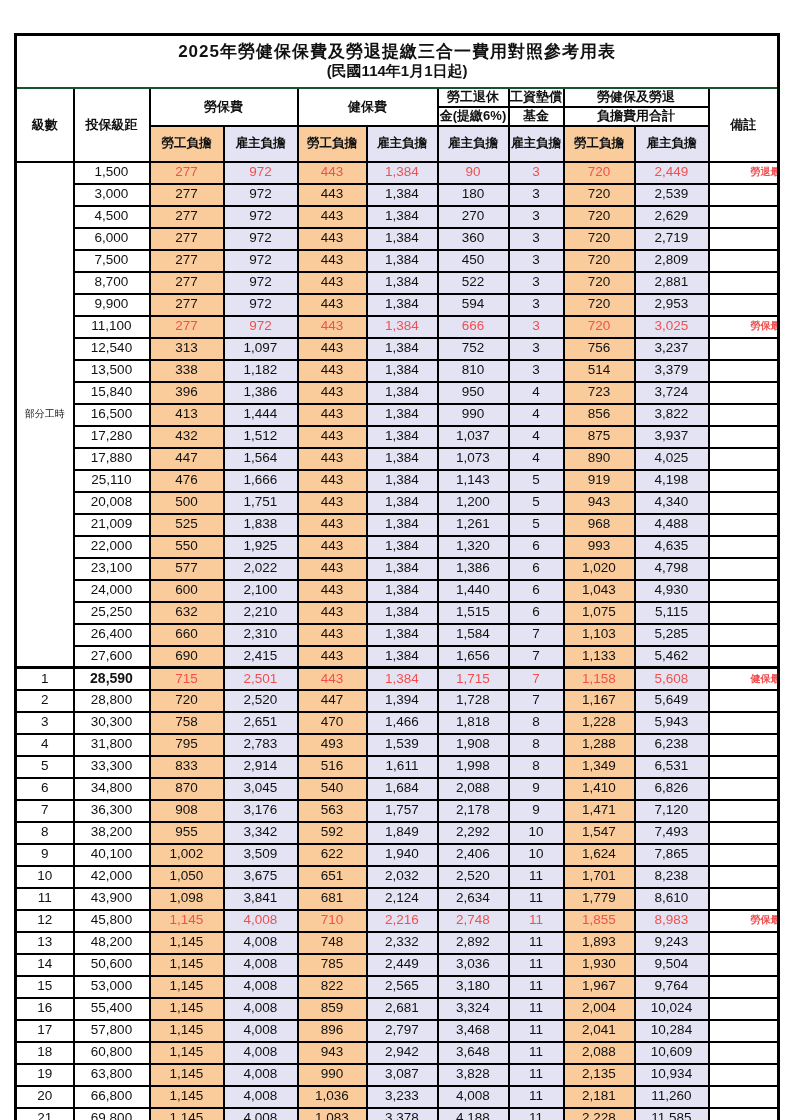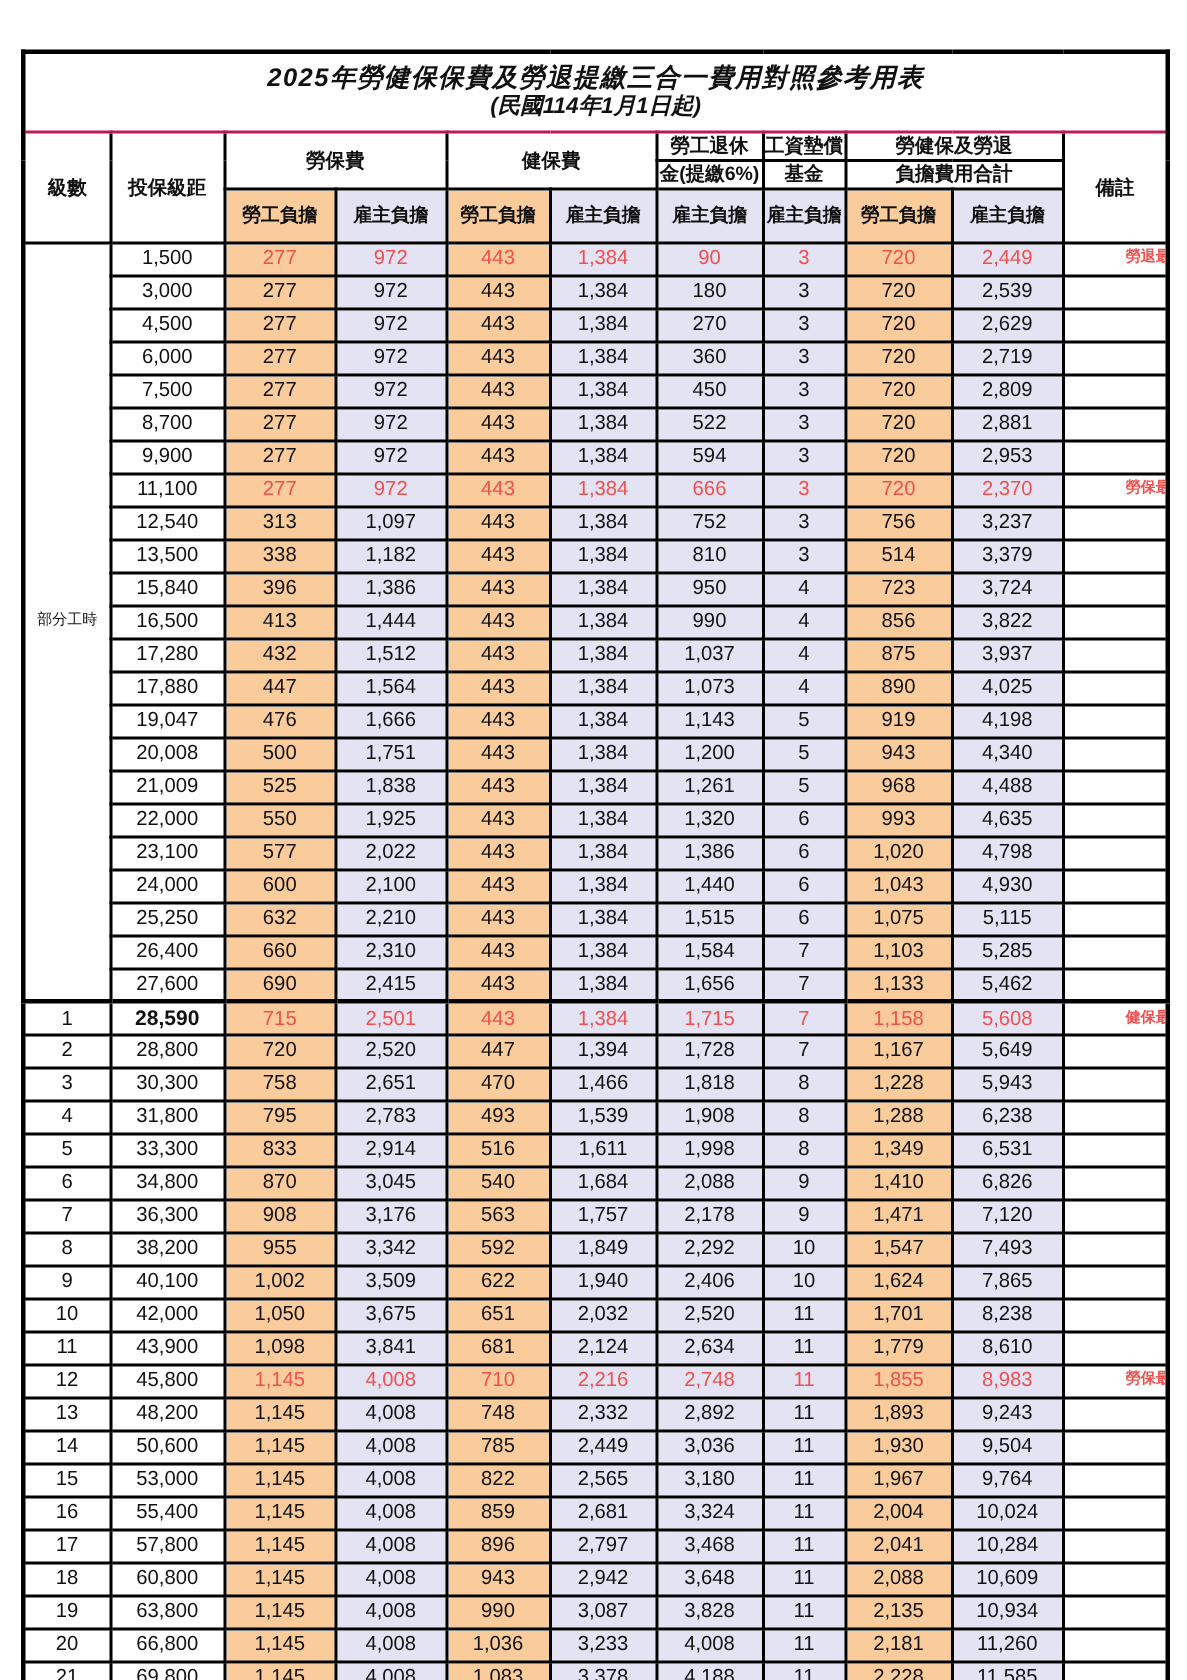--- a/index.html
+++ b/index.html
@@ -14,21 +14,21 @@
     position:absolute; left:14px; top:33px;
     border-collapse:collapse; table-layout:fixed; width:763px;
     border:3px solid #000;
   }
   td {
     border:2px solid #000;
     text-align:center; vertical-align:middle;
     padding:0; font-size:13.5px; line-height:1.05;
     white-space:nowrap; overflow:hidden;
   }
-  tr.title-row td { height:53px; border-bottom:2px solid #be185d;font-style:italic; }
+  tr.title-row td { height:53px; border-bottom:2px solid #14532d; }
   .title-line1 { font-size:17px; font-weight:bold; letter-spacing:1px; }
   .title-line2 { font-size:15px; font-weight:bold; margin-top:2px; }
   tr.hrow td { font-weight:bold; font-size:13px; }
   tr.hrow-a td, tr.hrow-b td { height:19px; }
   tr.hrow-c td { height:36px; font-size:12.5px; }
   tr.data-row { height:22px; }
   .bg-o { background:#FACC9C; }
   .bg-l { background:#E4E3F3; }
   .hl { color:#F0504F; }
   .note-cell { font-size:10px; font-weight:bold; color:#F0504F; letter-spacing:0;padding-left:41px; }
@@ -180,21 +180,21 @@
         </tr>
         <tr class="data-row">
           <td class="">11,100</td>
           <td class="bg-o hl">277</td>
           <td class="bg-l hl">972</td>
           <td class="bg-o hl">443</td>
           <td class="bg-l hl">1,384</td>
           <td class="bg-l hl">666</td>
           <td class="bg-l hl">3</td>
           <td class="bg-o hl">720</td>
-          <td class="bg-l hl">2,370</td>
+          <td class="bg-l hl">3,025</td>
           <td class="note-cell">勞保最低級距</td>
         </tr>
         <tr class="data-row">
           <td class="">12,540</td>
           <td class="bg-o">313</td>
           <td class="bg-l">1,097</td>
           <td class="bg-o">443</td>
           <td class="bg-l">1,384</td>
           <td class="bg-l">752</td>
           <td class="bg-l">3</td>
@@ -256,21 +256,21 @@
           <td class="bg-l">1,564</td>
           <td class="bg-o">443</td>
           <td class="bg-l">1,384</td>
           <td class="bg-l">1,073</td>
           <td class="bg-l">4</td>
           <td class="bg-o">890</td>
           <td class="bg-l">4,025</td>
           <td class="note-cell"></td>
         </tr>
         <tr class="data-row">
-          <td class="">19,047</td>
+          <td class="">25,110</td>
           <td class="bg-o">476</td>
           <td class="bg-l">1,666</td>
           <td class="bg-o">443</td>
           <td class="bg-l">1,384</td>
           <td class="bg-l">1,143</td>
           <td class="bg-l">5</td>
           <td class="bg-o">919</td>
           <td class="bg-l">4,198</td>
           <td class="note-cell"></td>
         </tr>

